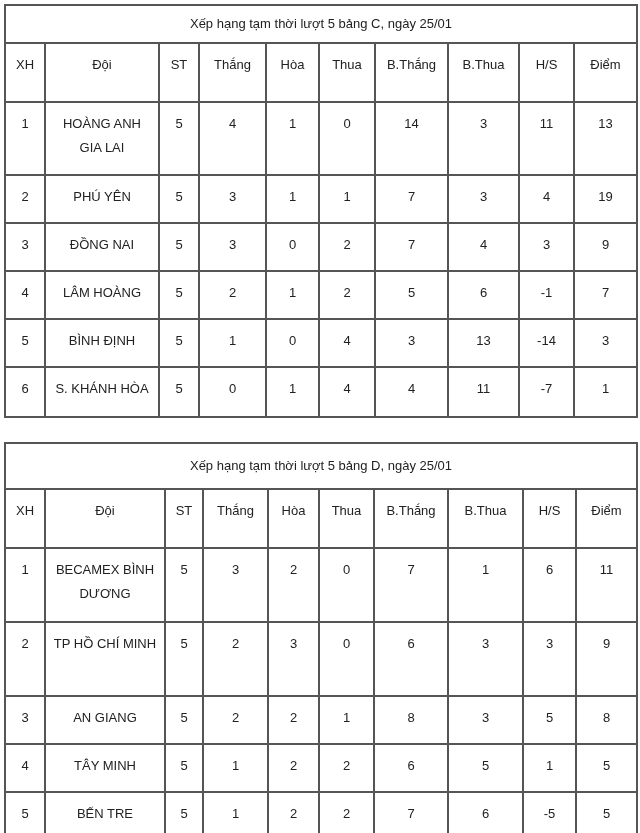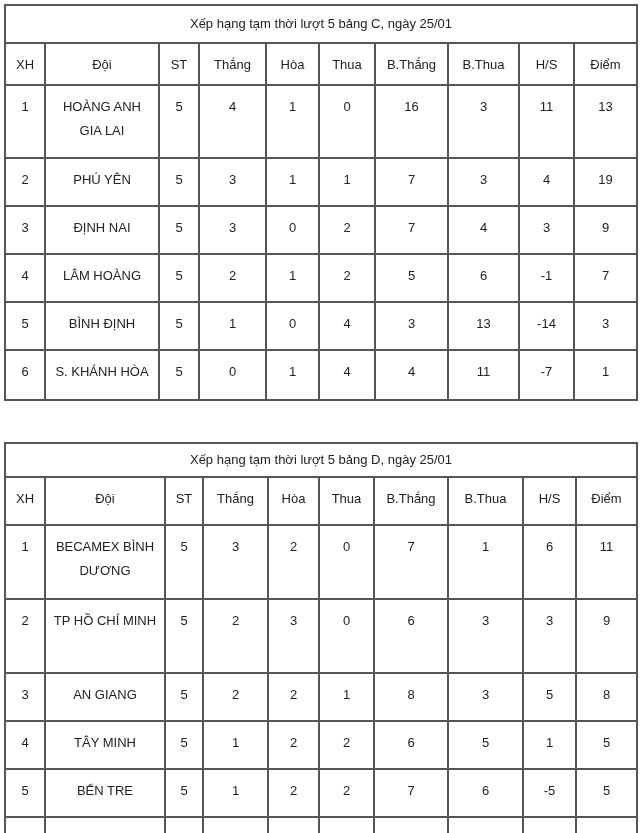--- a/index.html
+++ b/index.html
@@ -6,21 +6,21 @@
   body { width: 640px; height: 833px; overflow: hidden; position: relative;
          font-family: "Liberation Sans", sans-serif; color: #222; }
   table.standings { position: absolute; left: 4px; border-collapse: collapse;
                     table-layout: fixed; background: #fff; }
   table.standings td, table.standings th {
     border: 2px solid #555; text-align: center; vertical-align: top;
     font-size: 13px; font-weight: normal; padding: 0; line-height: 24px;
     box-sizing: border-box; }
   .title-cell { font-weight: normal; font-size: 13px !important;
                 vertical-align: middle !important; height: 38px; border-radius: 14px; }
-  .head-row th { height: 42px; padding-top: 9px !important; }
+  .head-row th { height: 59px; padding-top: 9px !important; }
   .data-row td { padding-top: 9px !important; }
   .pts { font-weight: bold; }
   .team { padding-left: 4px !important; padding-right: 4px !important; margin-left: 19px; }
   #table-c { top: 4px; width: 632px; }
   #table-d { top: 442px; width: 632px; }
   .h48 td { height: 48px; }
   .h72 td { height: 73px; }
   .h50 td { height: 50px; }
 </style>
 </head>
@@ -55,40 +55,40 @@
     <th>H/S</th>
     <th>Điểm</th>
   </tr>
   <tr class="data-row h72">
     <td>1</td>
     <td class="team">HOÀNG ANH GIA LAI</td>
     <td>5</td>
     <td>4</td>
     <td>1</td>
     <td>0</td>
-    <td>16</td>
+    <td>14</td>
     <td>3</td>
     <td>11</td>
     <td class="pts">13</td>
   </tr>
   <tr class="data-row h48">
     <td>2</td>
     <td class="team">PHÚ YÊN</td>
     <td>5</td>
     <td>3</td>
     <td>1</td>
     <td>1</td>
     <td>7</td>
     <td>3</td>
     <td>4</td>
     <td class="pts">19</td>
   </tr>
   <tr class="data-row h48">
     <td>3</td>
-    <td class="team">ĐỊNH NAI</td>
+    <td class="team">ĐỒNG NAI</td>
     <td>5</td>
     <td>3</td>
     <td>0</td>
     <td>2</td>
     <td>7</td>
     <td>4</td>
     <td>3</td>
     <td class="pts">9</td>
   </tr>
   <tr class="data-row h48">
@@ -138,21 +138,21 @@
       <col style="width:65px">
       <col style="width:51px">
     <col style="width:55px">
       <col style="width:74px">
       <col style="width:75px">
       <col style="width:53px">
       <col style="width:61px">
   </colgroup>
   <tbody>
       <tr>
-        <td colspan="10" class="title-cell" style="height:34px">Xếp hạng tạm thời lượt 5 bảng D, ngày 25/01</td>
+        <td colspan="10" class="title-cell" style="height:46px">Xếp hạng tạm thời lượt 5 bảng D, ngày 25/01</td>
       </tr>
   <tr class="head-row">
     <th style="height:48px">XH</th>
     <th>Đội</th>
     <th>ST</th>
     <th>Thắng</th>
     <th>Hòa</th>
     <th>Thua</th>
     <th>B.Thắng</th>
     <th>B.Thua</th>

